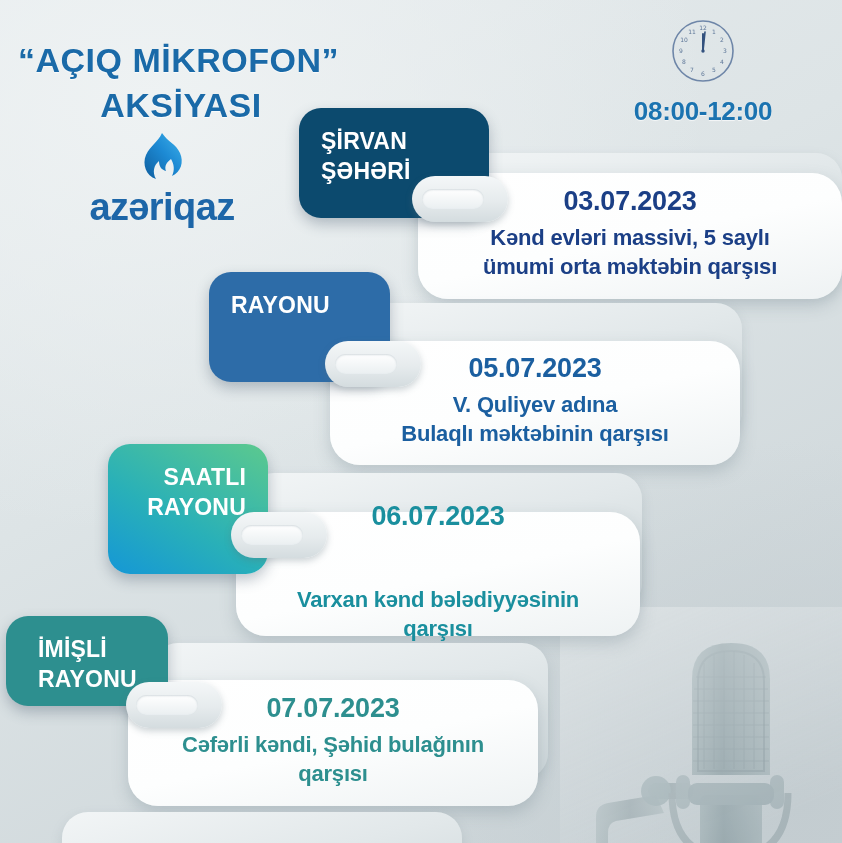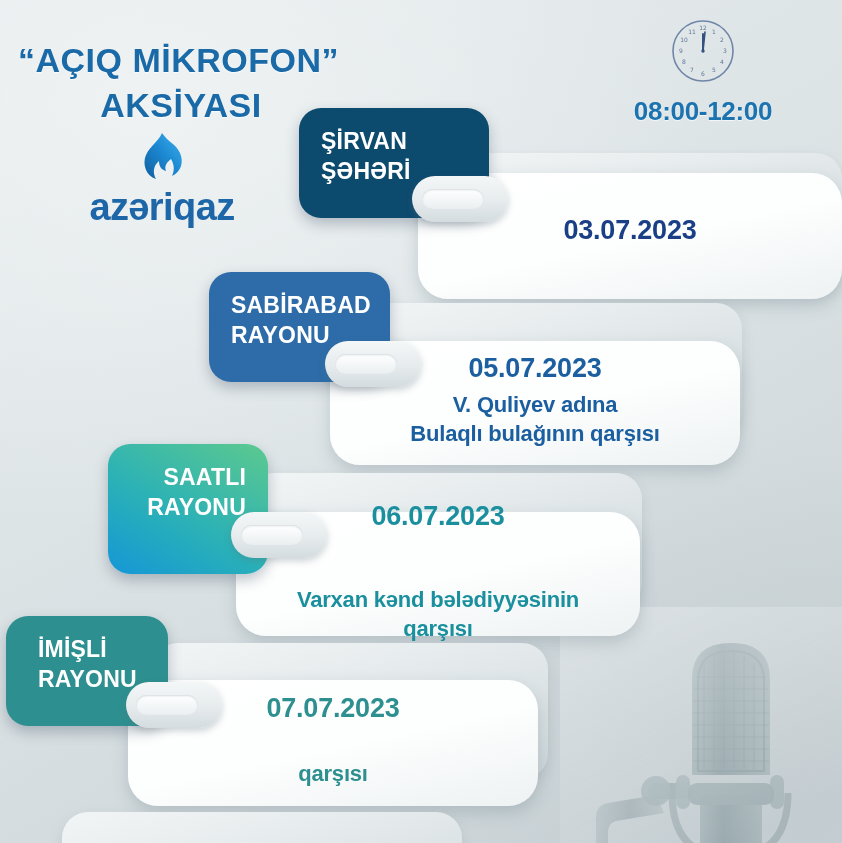--- a/index.html
+++ b/index.html
@@ -247,45 +247,48 @@
     <circle cx="33" cy="33" r="1.7" fill="#33527e"></circle>
   </svg>
   <div id="time-range">08:00-12:00</div>
 </div>
 
 <div class="entry">
   <div class="ghost-card" style="left:430px; top:153px; width:412px; height:136px;"></div>
 
   <div class="info-card" style="left:418px; top:173px; width:424px; height:126px;">
     <div class="card-date" style="color:#1b3f86;">03.07.2023</div>
+    <div class="card-address" style="color:#1b3f86;">
+      <span>Kənd evləri massivi, 5 saylı</span><br>
+      <span>ümumi orta məktəbin qarşısı</span>
+    </div>
   </div>
 
   <div class="connector" style="left:412px; top:176px;"></div>
 
   <div class="region-tag" style="left:299px; top:108px; width:190px; height:110px; background:#0c4a6e;">
     <span class="tag-line">ŞİRVAN</span>
     <span class="tag-line">ŞƏHƏRİ</span>
   </div>
 </div>
 
 <div class="entry">
   <div class="ghost-card" style="left:342px; top:303px; width:400px; height:134px;"></div>
 
   <div class="info-card" style="left:330px; top:341px; width:410px; height:124px;">
     <div class="card-date" style="color:#1b5fa0;">05.07.2023</div>
     <div class="card-address" style="color:#1b5fa0;">
       <span>V. Quliyev adına</span><br>
-      <span>Bulaqlı bulağının qarşısı</span>
+      <span>Bulaqlı məktəbinin qarşısı</span>
     </div>
   </div>
 
   <div class="connector" style="left:325px; top:341px;"></div>
 
   <div class="region-tag" style="left:209px; top:272px; width:181px; height:110px; background:#2d6ca8;">
-    <span class="tag-line">SABİRABAD</span>
     <span class="tag-line">RAYONU</span>
   </div>
 </div>
 
 <div class="entry">
   <div class="ghost-card" style="left:248px; top:473px; width:394px; height:136px;"></div>
 
   <div class="info-card" style="left:236px; top:512px; width:404px; height:124px;gap:47px;">
     <div class="card-date" style="color:#1a8f9e;">06.07.2023</div>
     <div class="card-address" style="color:#1a8f9e;">
@@ -302,26 +305,26 @@
     <span class="tag-line">RAYONU</span>
   </div>
 </div>
 
 <div class="entry">
   <div class="ghost-card" style="left:152px; top:643px; width:396px; height:136px;"></div>
 
   <div class="info-card" style="left:128px; top:680px; width:410px; height:126px;">
     <div class="card-date" style="color:#2d8f8f;">07.07.2023</div>
     <div class="card-address" style="color:#2d8f8f;">
-      <br>
+      <span>Cəfərli kəndi, Şəhid bulağının</span><br>
       <span>qarşısı</span>
     </div>
   </div>
 
   <div class="connector" style="left:126px; top:682px;"></div>
 
-  <div class="region-tag" style="left:6px; top:616px; width:162px; height:110px; background:#2d8f8f;padding-left:32px;">
+  <div class="region-tag" style="left:6px; top:616px; width:162px; height:90px; background:#2d8f8f;padding-left:32px;">
     <span class="tag-line">İMİŞLİ</span>
     <span class="tag-line">RAYONU</span>
   </div>
 </div>
 
 <div class="ghost-card" style="left:62px; top:812px; width:400px; height:120px;"></div>
 
 </body></html>

